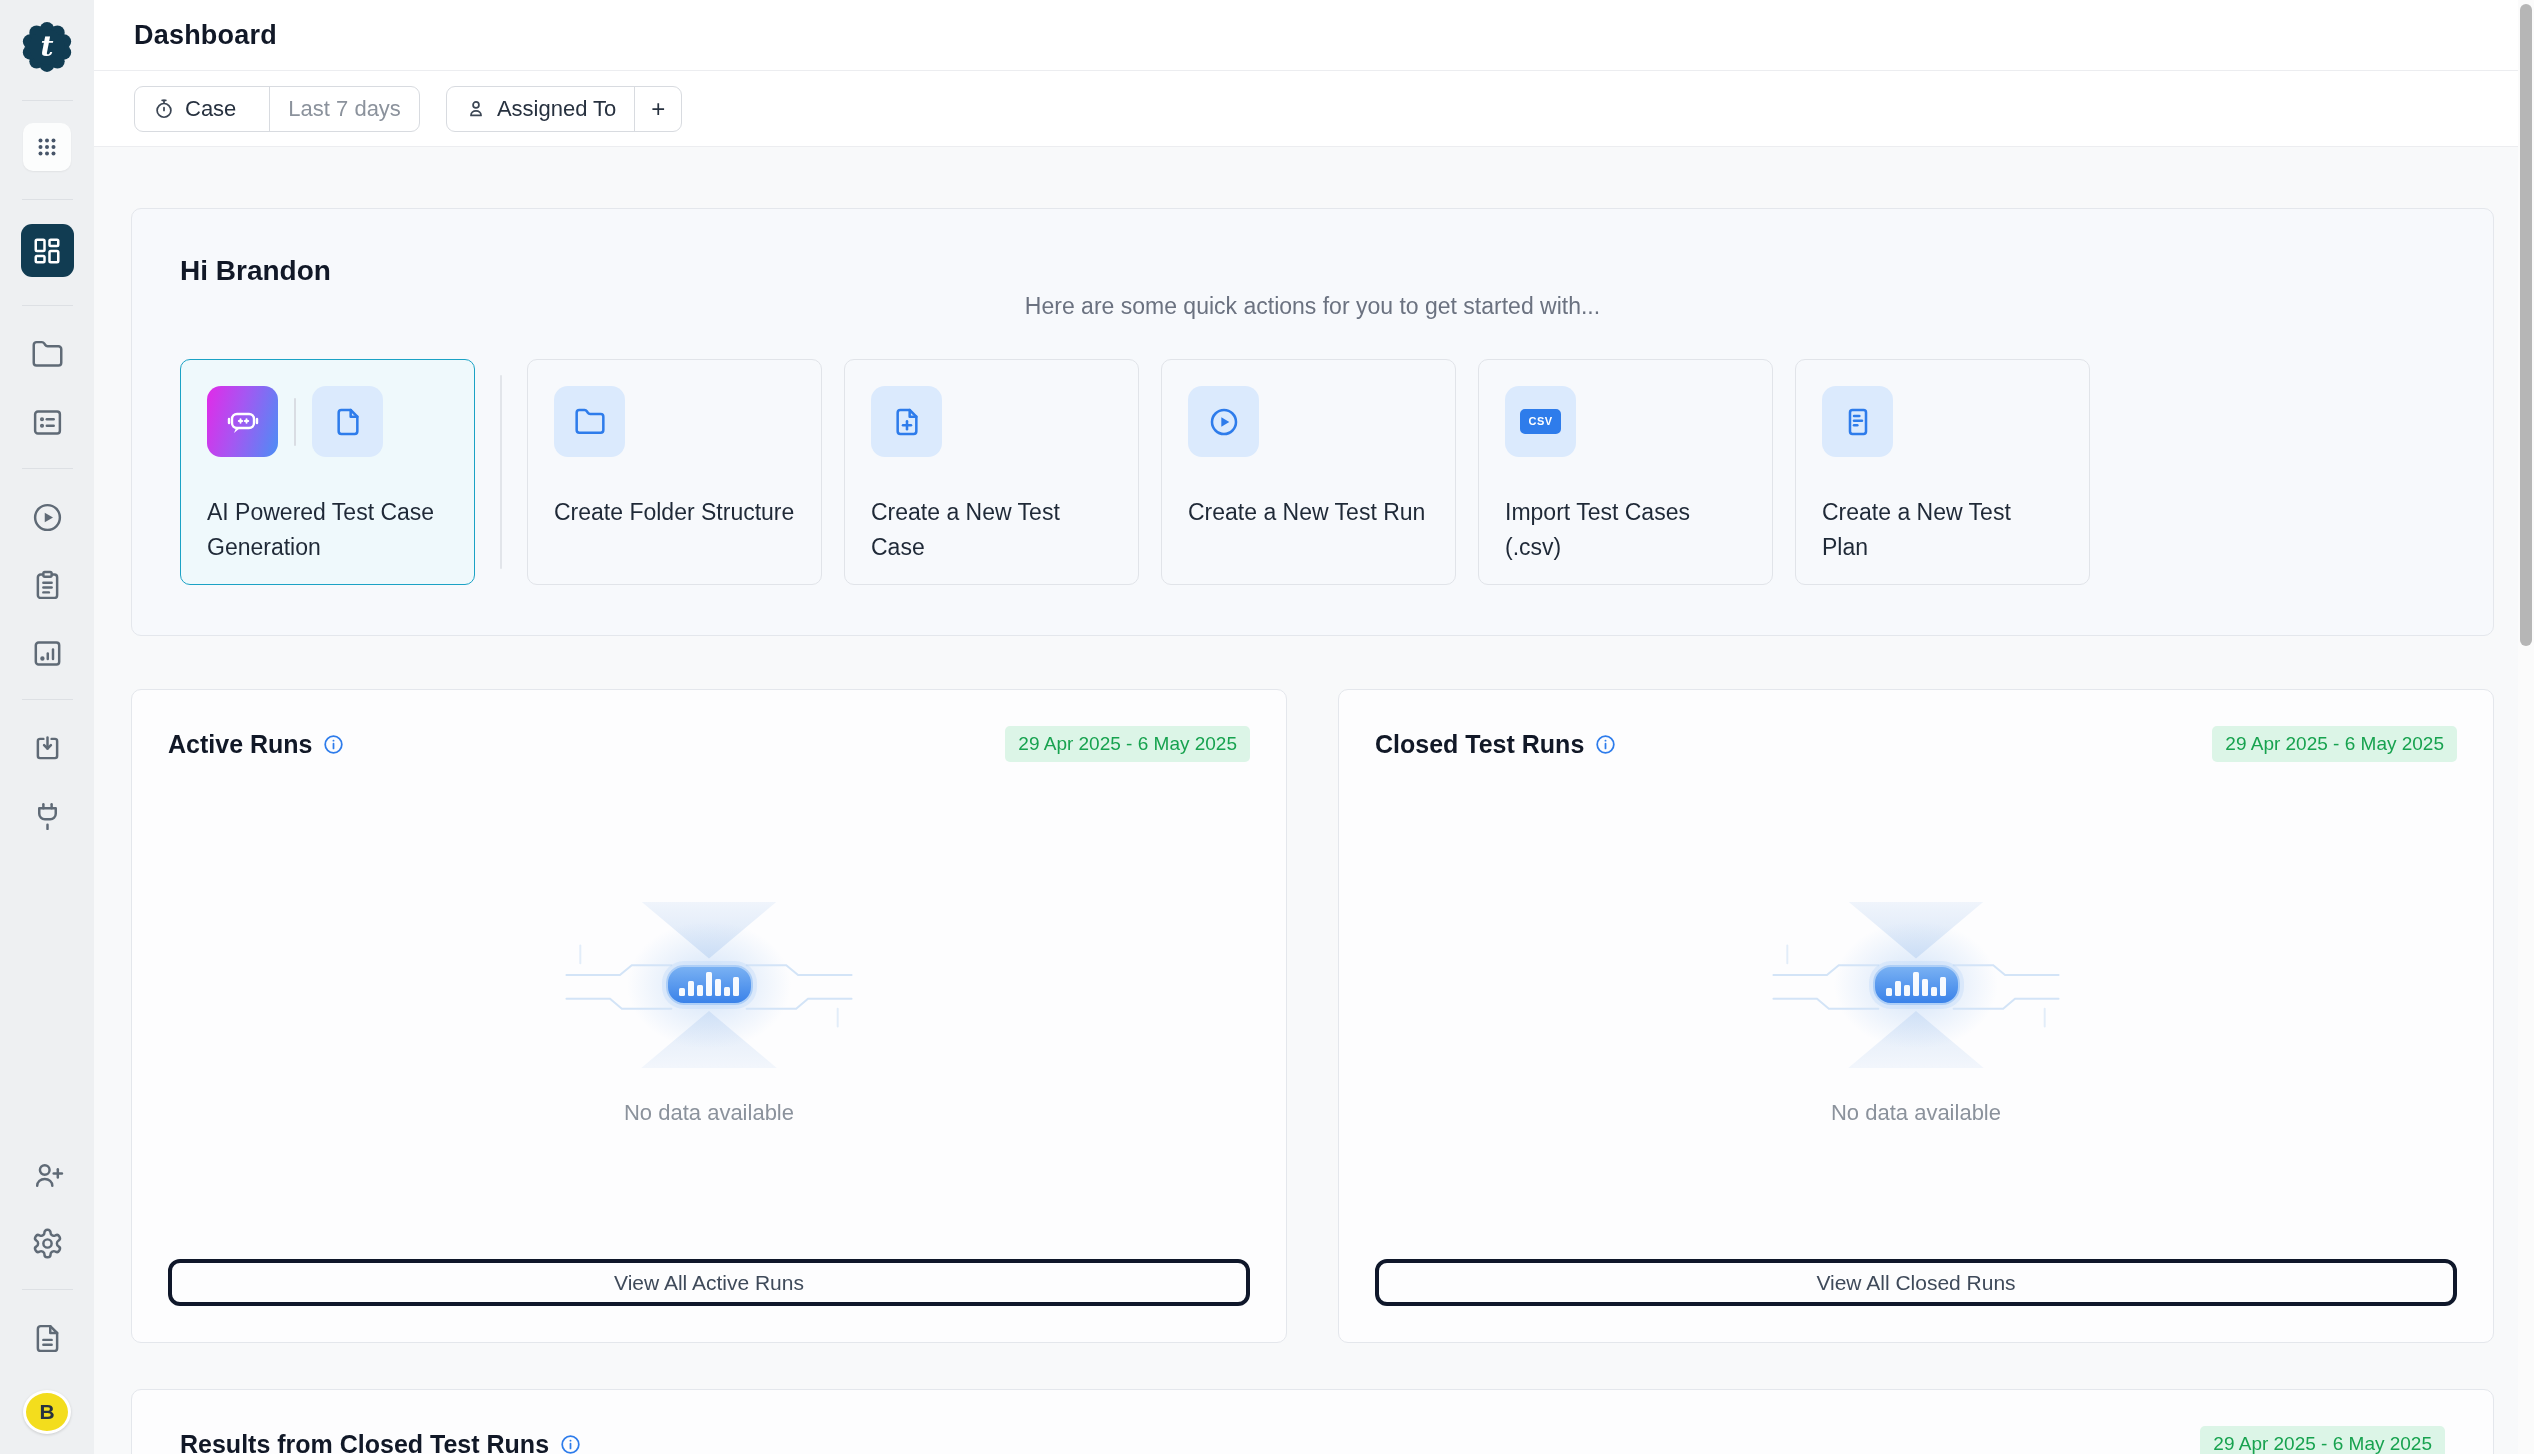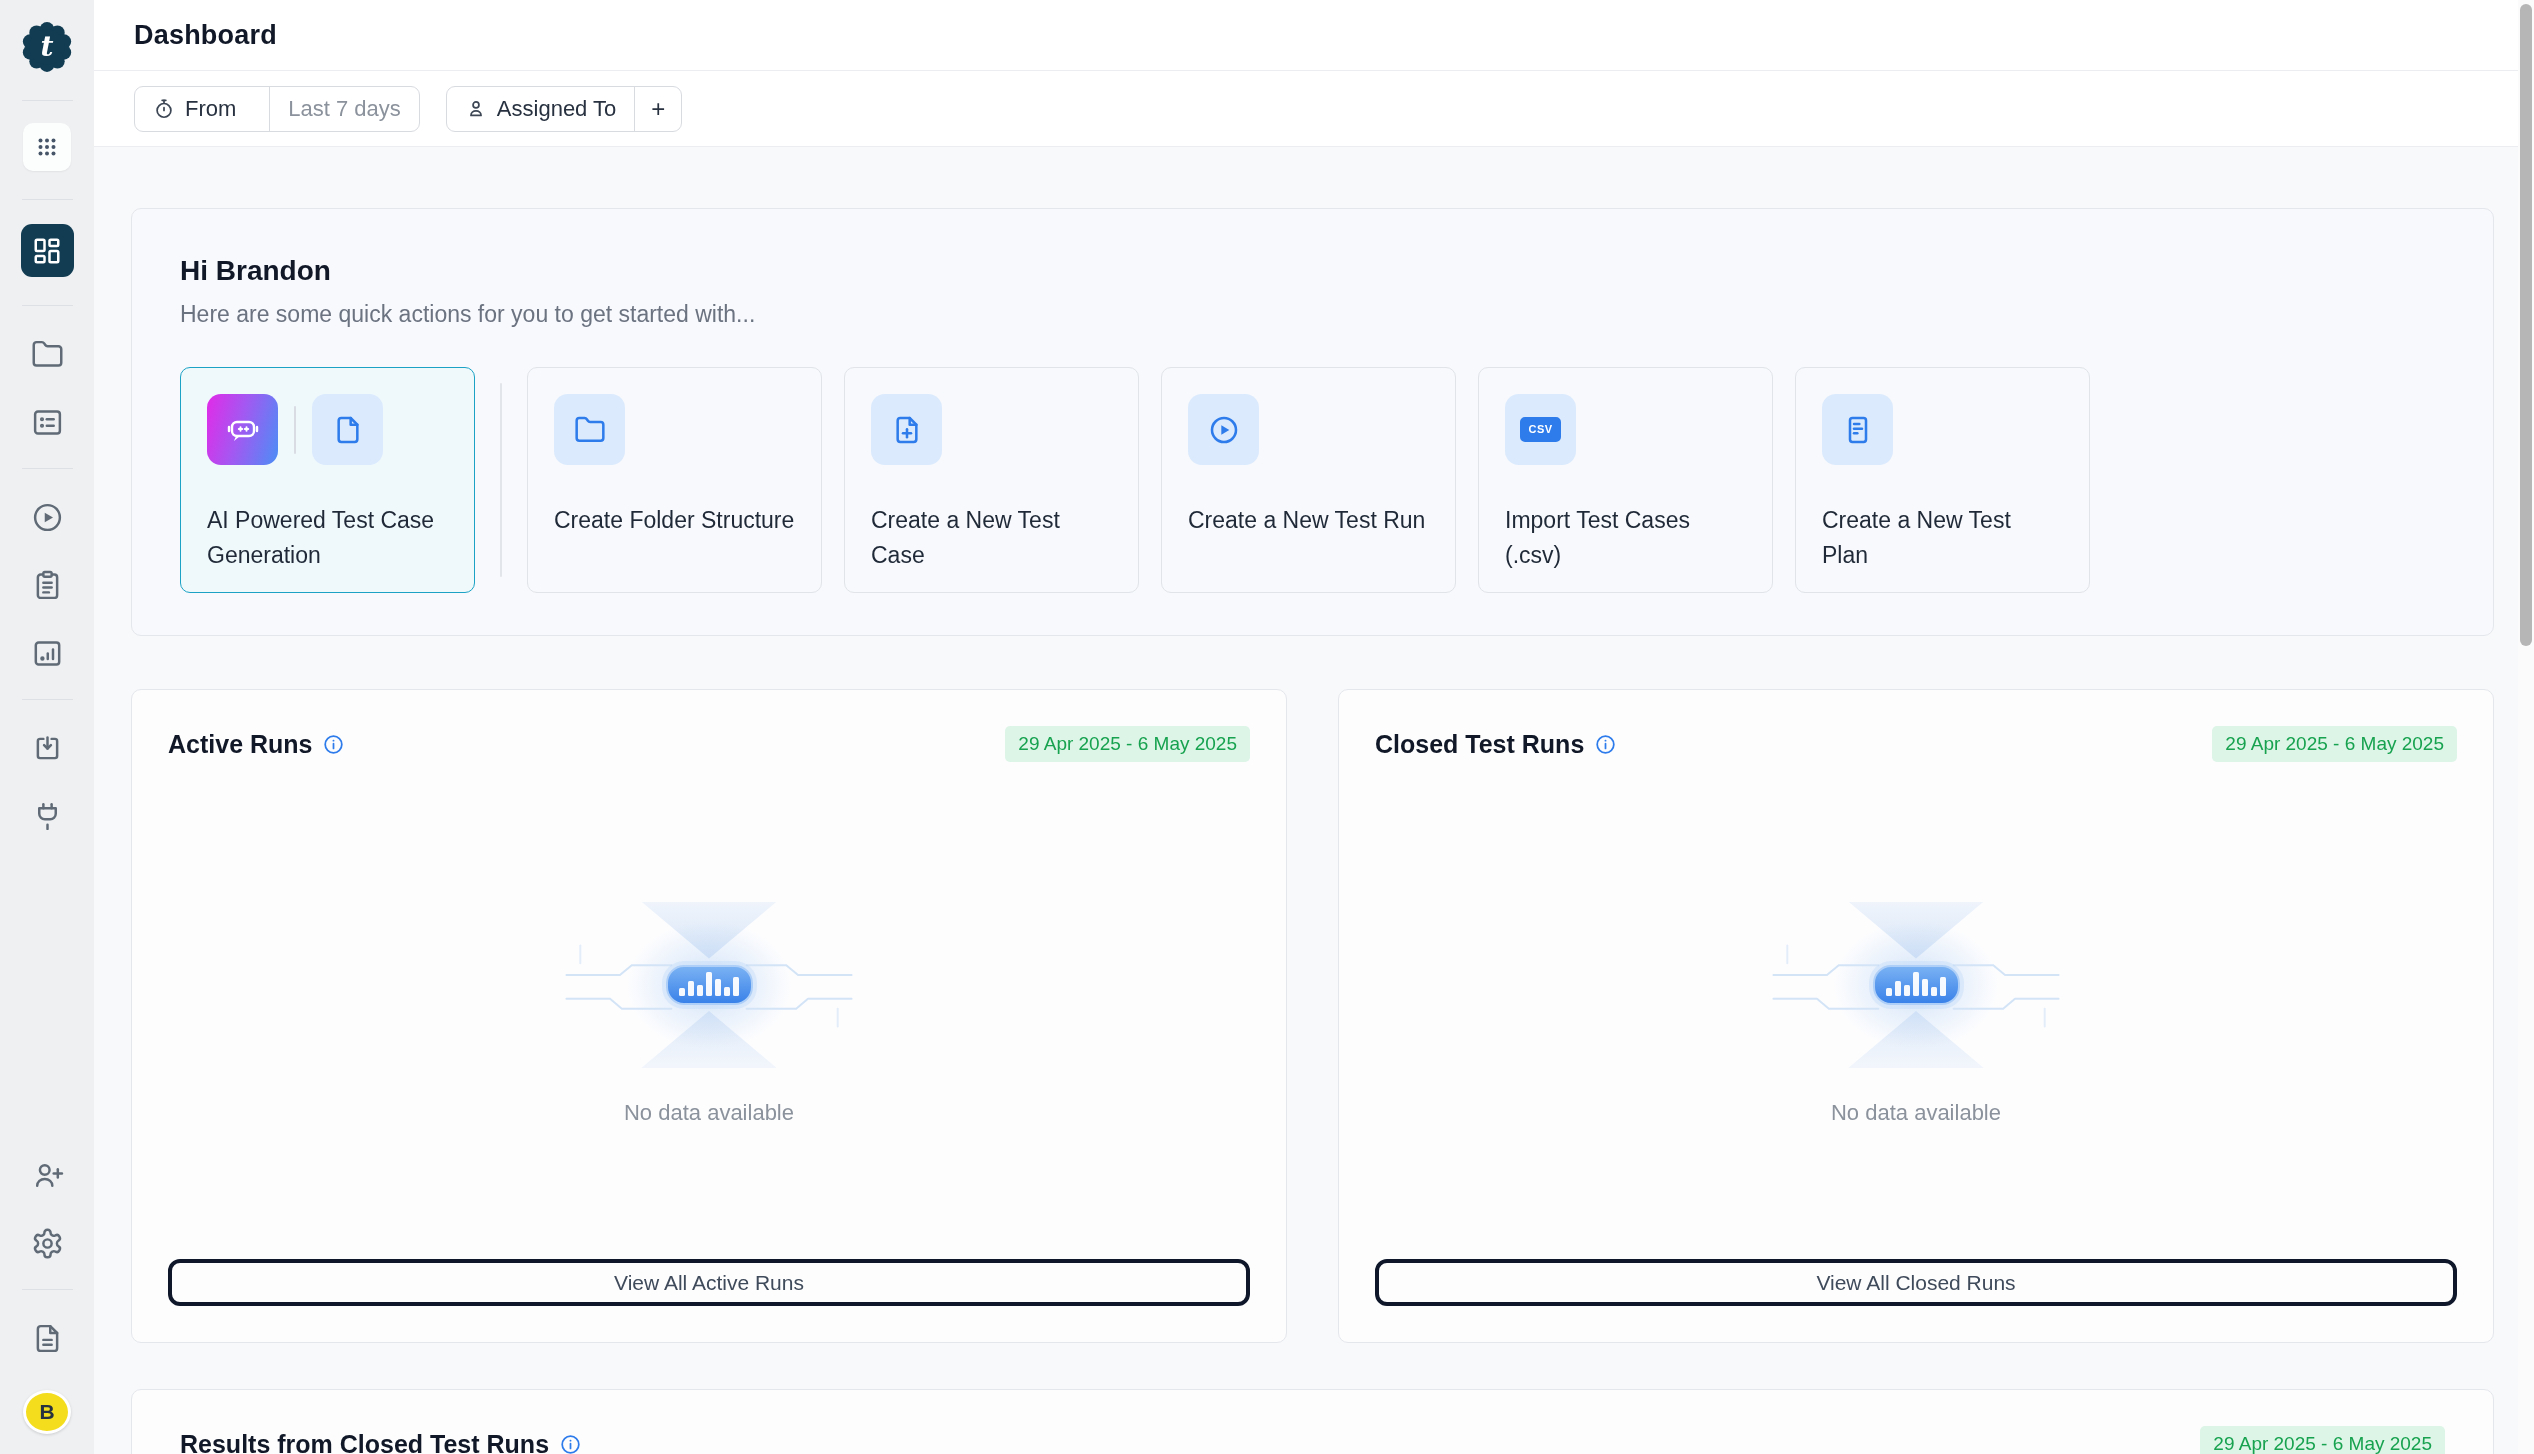--- a/index.html
+++ b/index.html
@@ -57,21 +57,21 @@
   .seg.plus { font-size:24px; padding:0 16px; color:#27313f; }
 
   .content { flex:1; background:#f8f9fa; padding:61px 40px 0 37px; overflow:hidden; }
 
   
   .quick-panel {
     background:#f7f9fc; border:1px solid #e4e7ec; border-radius:10px;
     padding:44px 48px; height:428px;
   }
   .hi { font-size:28px; font-weight:700; color:#111827; line-height:36px; }
-  .hi-sub { margin-top:8px; font-size:23px; color:#6b7280; line-height:34px; }
+  .hi-sub { margin-top:0; font-size:23px; color:#6b7280; line-height:34px;text-align:center; }
   .qa-row { margin-top:36px; display:flex; align-items:stretch; gap:22px; height:226px; }
   .qa-card {
     width:295px; border:1px solid #e1e4e9; border-radius:10px; padding:26px;
     display:flex; flex-direction:column; cursor:pointer; background:transparent;
   }
   .qa-card.highlight { border:1.5px solid #1ba2c5; background:#eff9fc; }
   .qa-tile {
     width:71px; height:71px; border-radius:14px; background:#dbeafd;
     display:flex; align-items:center; justify-content:center; flex-shrink:0;
   }
@@ -295,21 +295,21 @@
 
     <div class="filterbar">
       <div class="seg-group">
         <div class="seg">
           <svg viewBox="0 0 24 24">
             <circle cx="12" cy="13.5" r="7.5"></circle>
               <line x1="12" y1="10.5" x2="12" y2="13.5"></line>
             <line x1="10" y1="2.5" x2="14" y2="2.5"></line>
               <line x1="12" y1="2.5" x2="12" y2="5"></line>
           </svg>
-          <span>From</span>
+          <span>Case</span>
         </div>
         <div class="seg muted">
           <span>Last 7 days</span>
         </div>
       </div>
       <div class="seg-group">
         <div class="seg">
           <svg viewBox="0 0 24 24">
             <circle cx="12" cy="7.5" r="3.2"></circle>
               <path d="M6.5 19c0-3 2.4-5 5.5-5s5.5 2 5.5 5z"></path>

